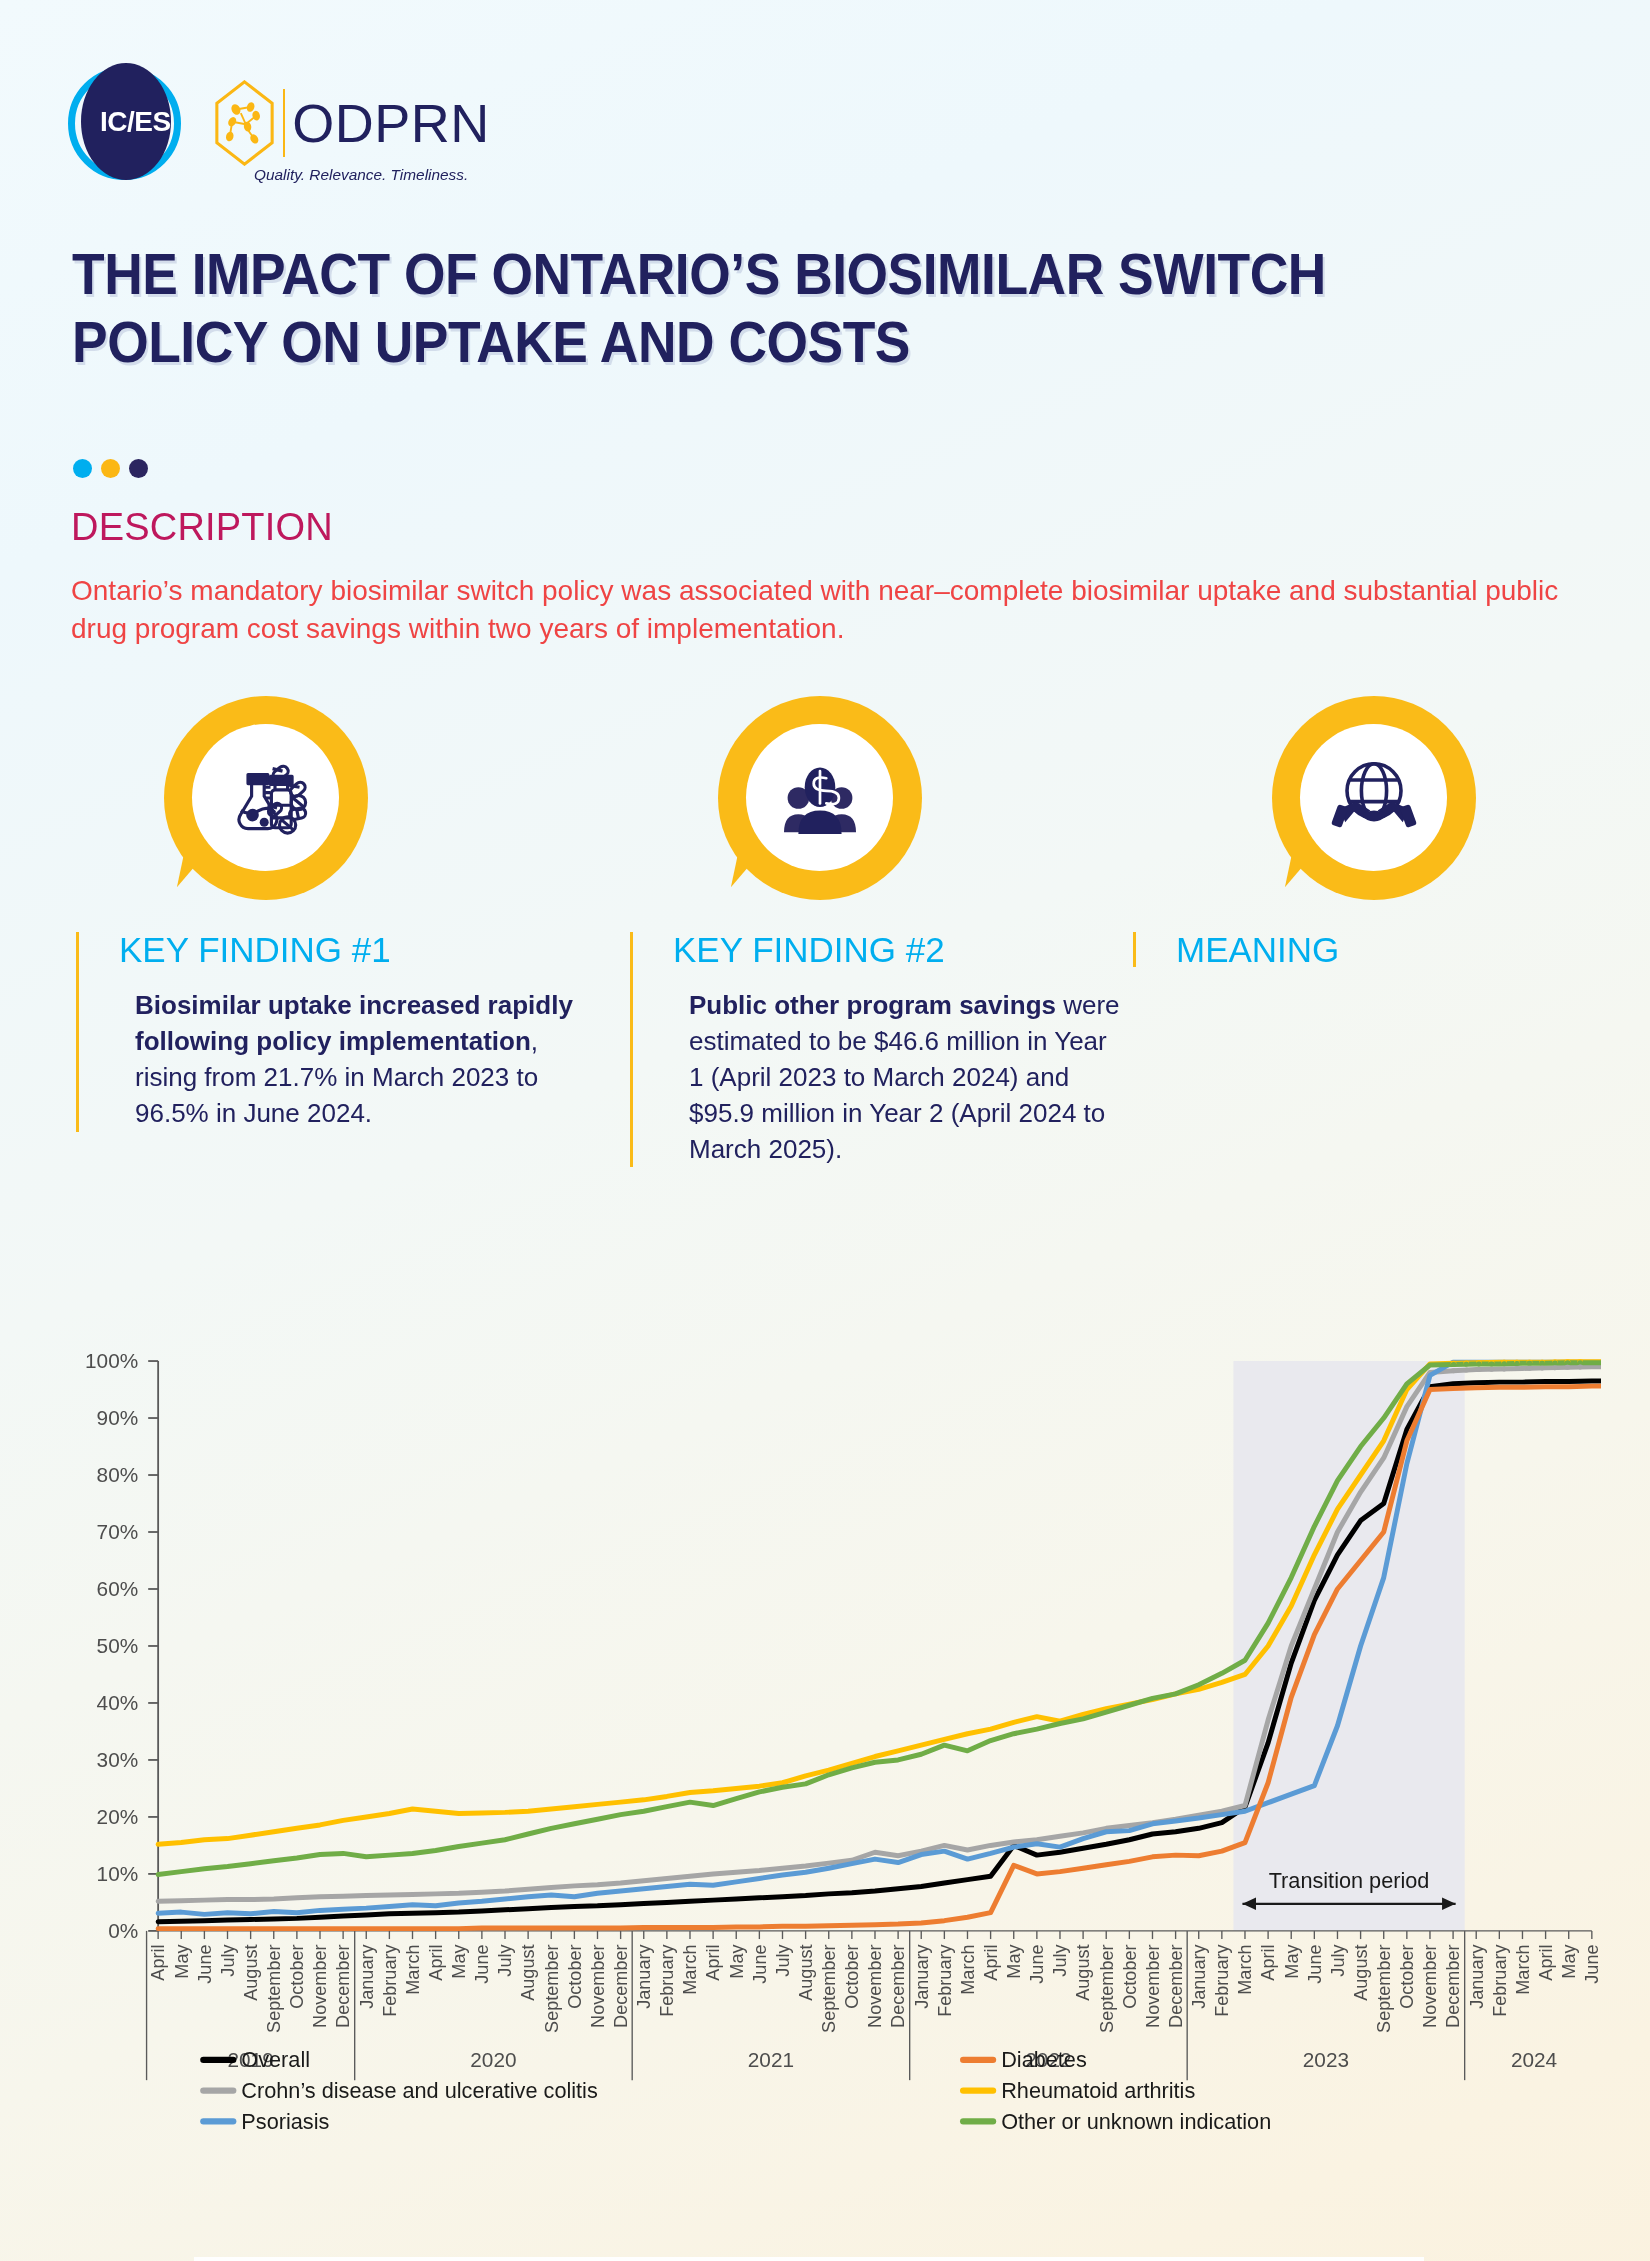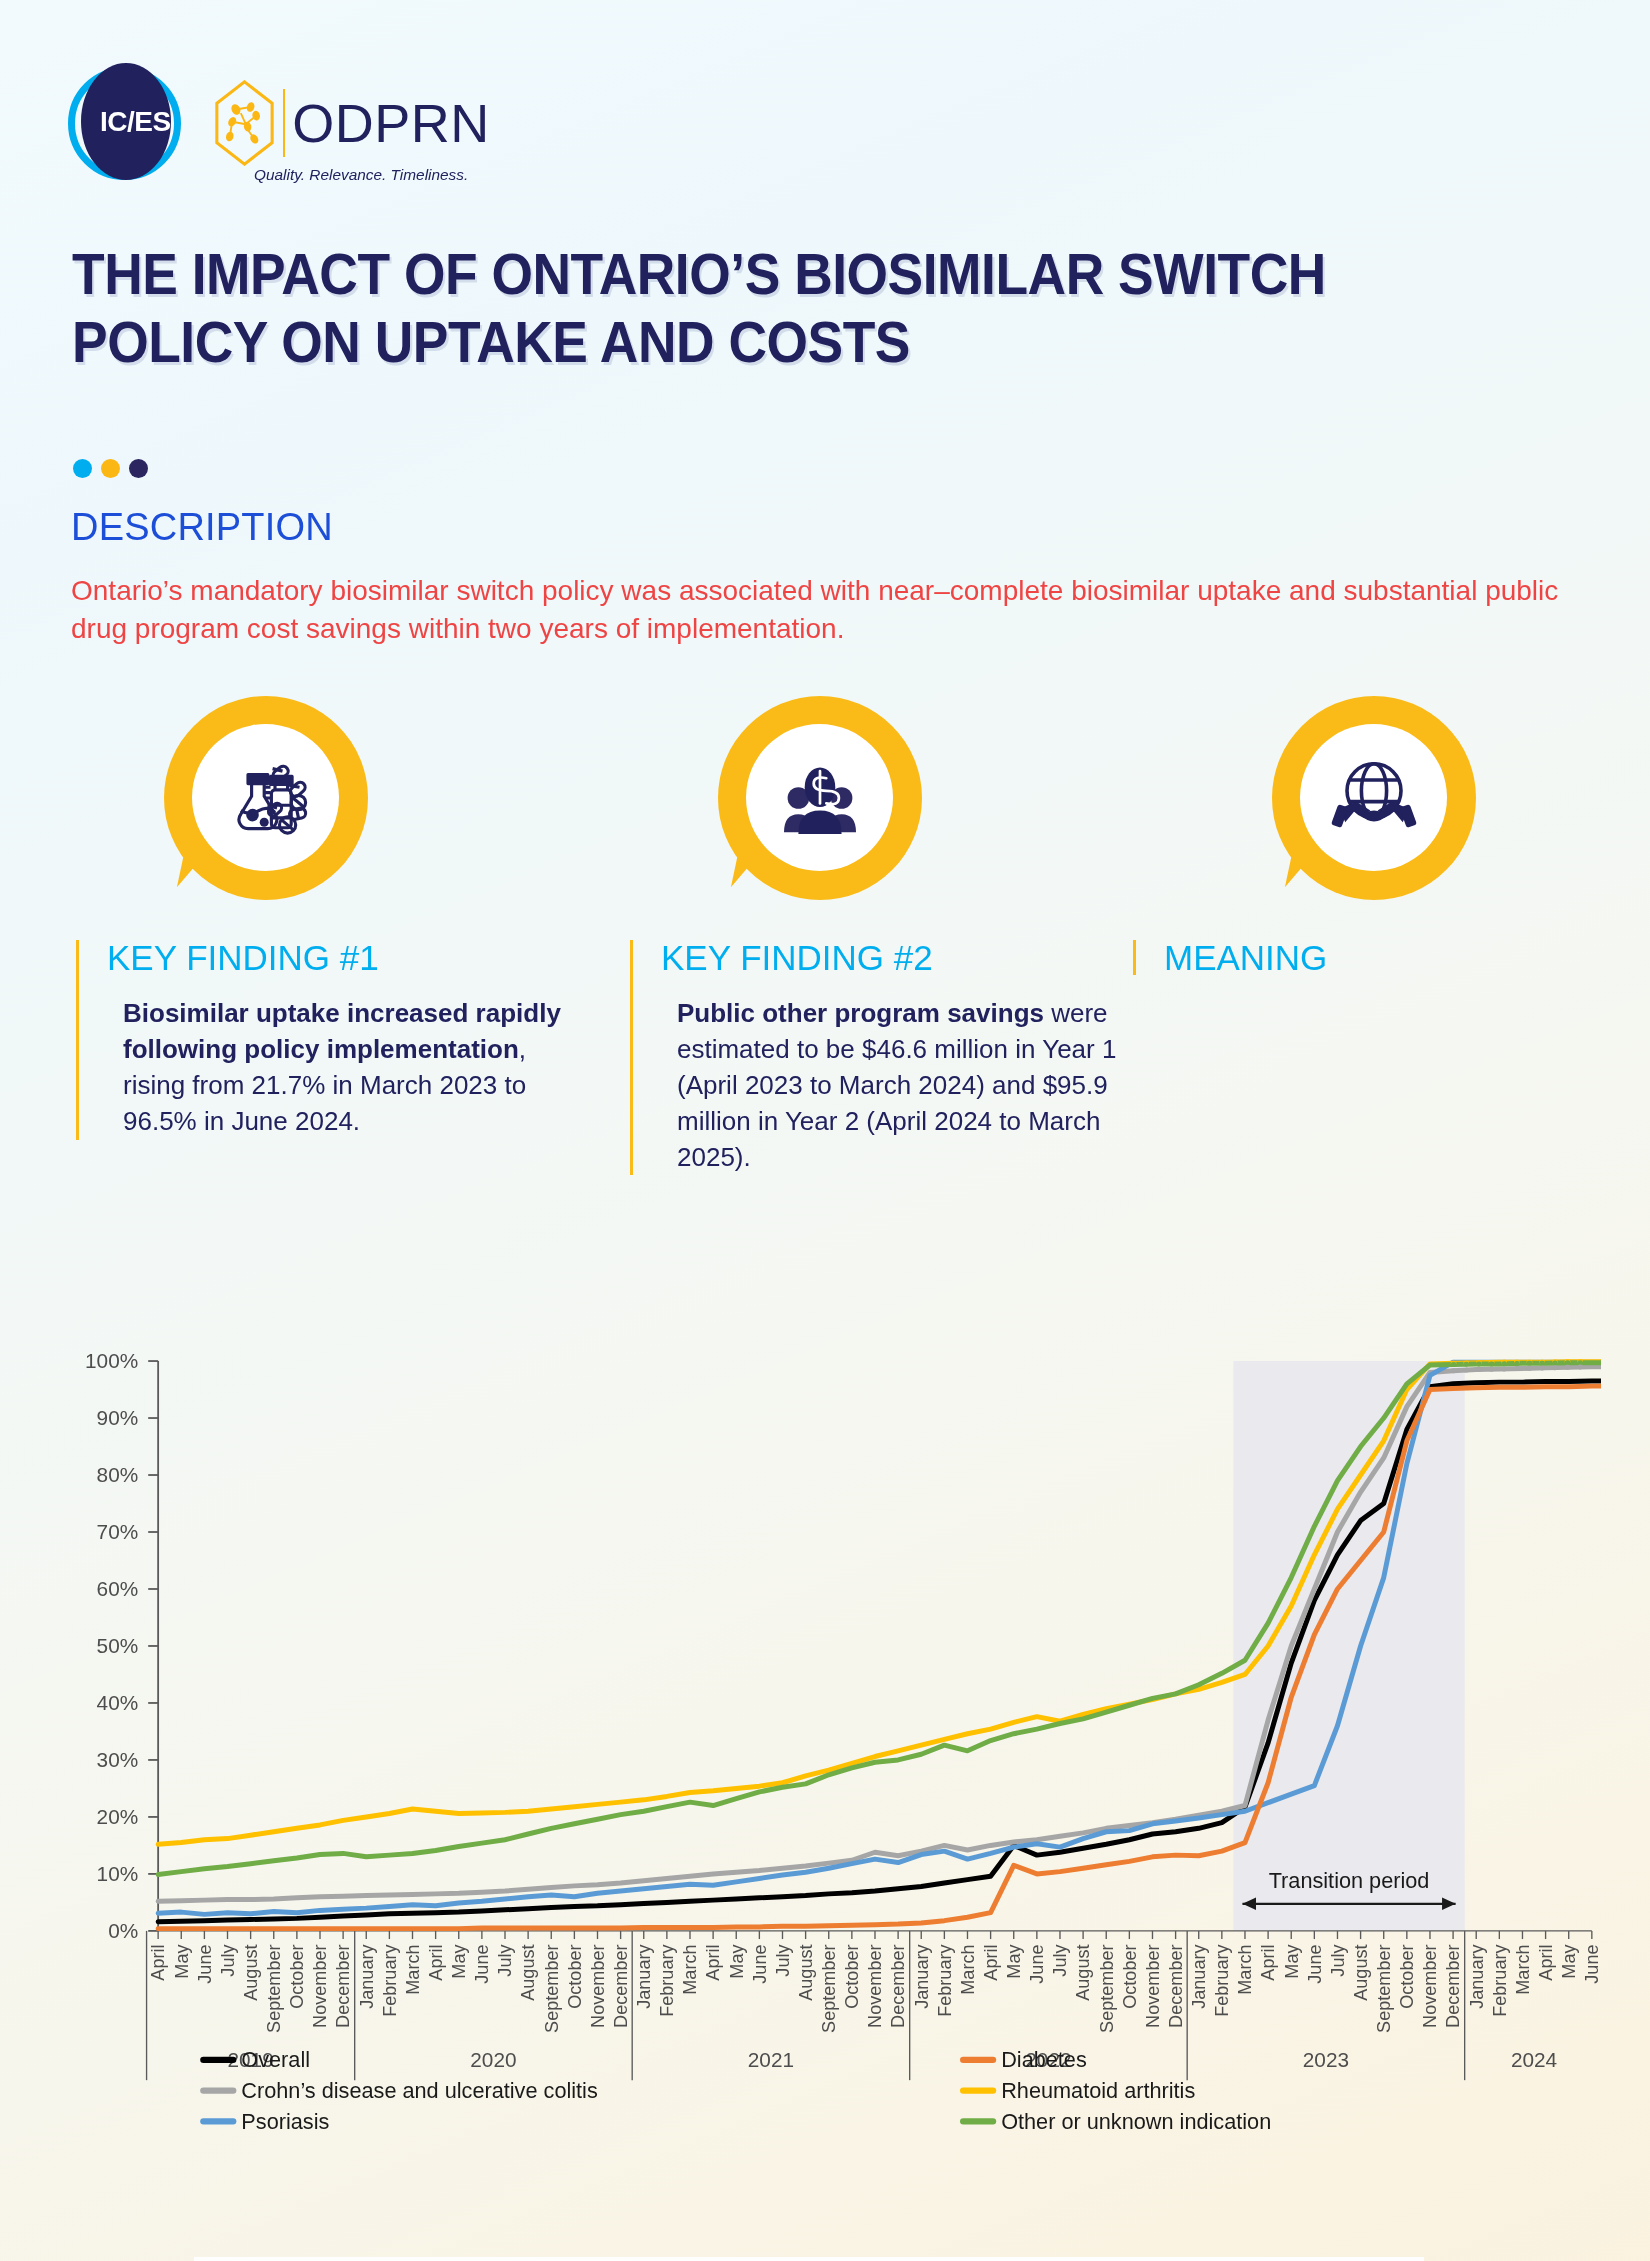--- a/index.html
+++ b/index.html
@@ -30,40 +30,40 @@
     font-family:"Liberation Sans", sans-serif;font-weight:bold;font-size:58px;line-height:1.18;
     color:#21215e;letter-spacing:-0.5px;text-transform:uppercase;
     transform:scaleX(0.92);transform-origin:left top;
     text-shadow:2.3px 2.7px 0 rgba(140,150,190,.28);}
 
   
   .dots{position:absolute;left:73px;top:459px;display:flex;gap:9px;}
   .dot{width:19px;height:19px;border-radius:50%;}
 
   
-  .sec-label{font-family:"Liberation Sans",sans-serif;font-size:38px;color:#1d4ed8;
+  .sec-label{font-family:"Liberation Sans",sans-serif;font-size:38px;color:#be185d;
     letter-spacing:0.2px;font-weight:400;}
   #description-label{position:absolute;left:71px;top:506px;}
   .desc-body{position:absolute;left:71px;top:572px;width:1501px;
     font-size:28px;line-height:1.35;color:#ef4444;}
 
   
   .badges{position:absolute;left:0;top:696px;width:1650px;height:213px;}
   .badge{position:absolute;width:204px;height:204px;}
   .badge .bubble{position:absolute;left:0;top:0;width:204px;height:204px;border-radius:50%;
     background:#FABB18;}
   .badge .tail{position:absolute;left:17px;top:152px;width:0;height:0;
     border-left:23.5px solid #FABB18;border-bottom:42px solid transparent;transform:rotate(12deg);}
   .badge .inner{position:absolute;left:28px;top:28px;width:147px;height:147px;border-radius:50%;
     background:#fff;display:flex;align-items:center;justify-content:center;}
   .badge svg{width:90px;height:90px;}
 
   
   .cols{position:absolute;left:0;top:932px;width:1650px;}
-  .col{position:absolute;top:8px;padding-left:28px;border-left:3.2px solid #FABB18;box-sizing:border-box;}
+  .col{position:absolute;top:0;padding-left:40px;border-left:3.2px solid #FABB18;box-sizing:border-box;}
   .col h3{margin:0;font-size:35px;font-weight:400;color:#00AEEF;line-height:1;
     font-family:"Liberation Sans",sans-serif;}
   .col p{margin:21px 0 0 16px;font-size:26px;line-height:1.38;color:#21215e;}
   .col p b{font-weight:bold;}
 
   
   .chart-wrap{position:absolute;left:54px;top:1352px;width:1547px;height:796px;}
   .chart-svg{position:absolute;left:0;top:0;}
 
   

